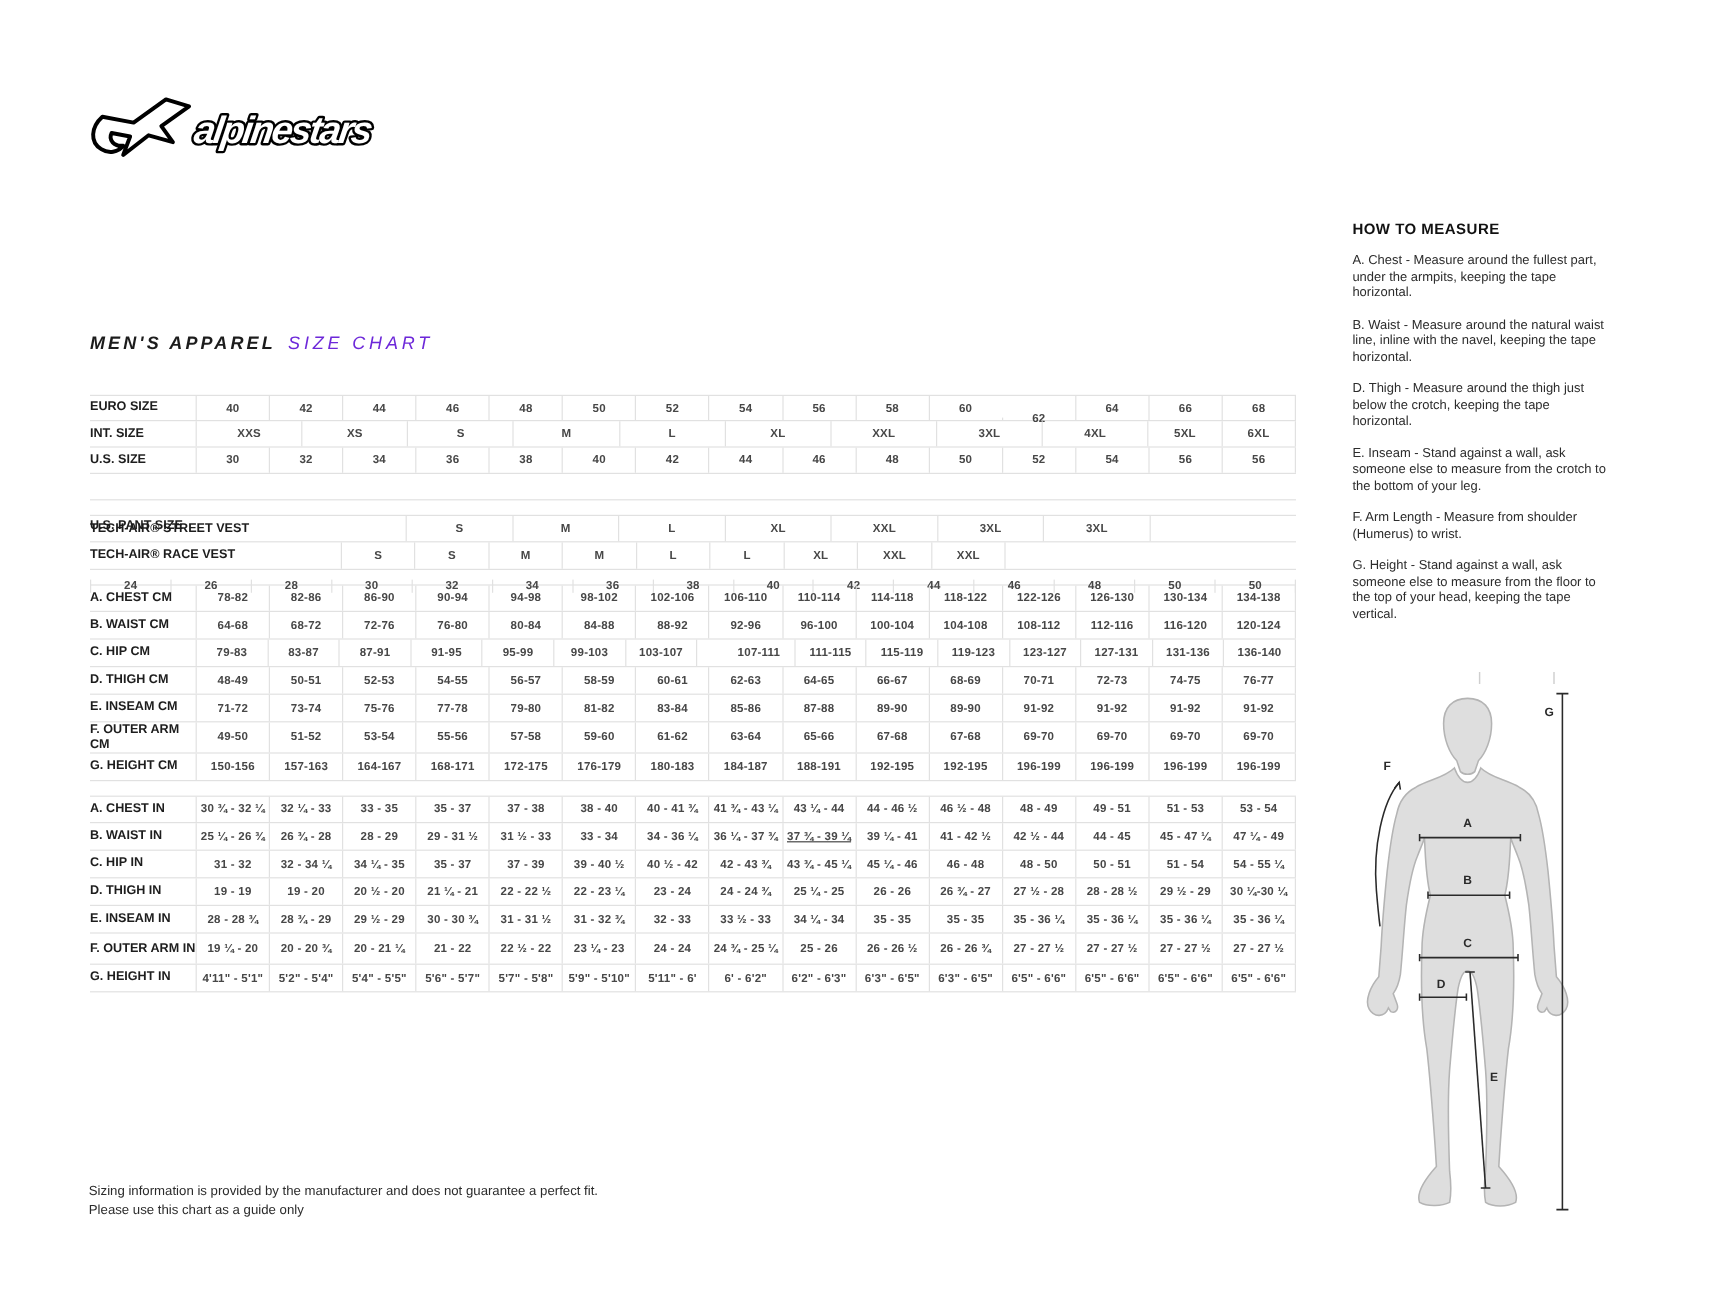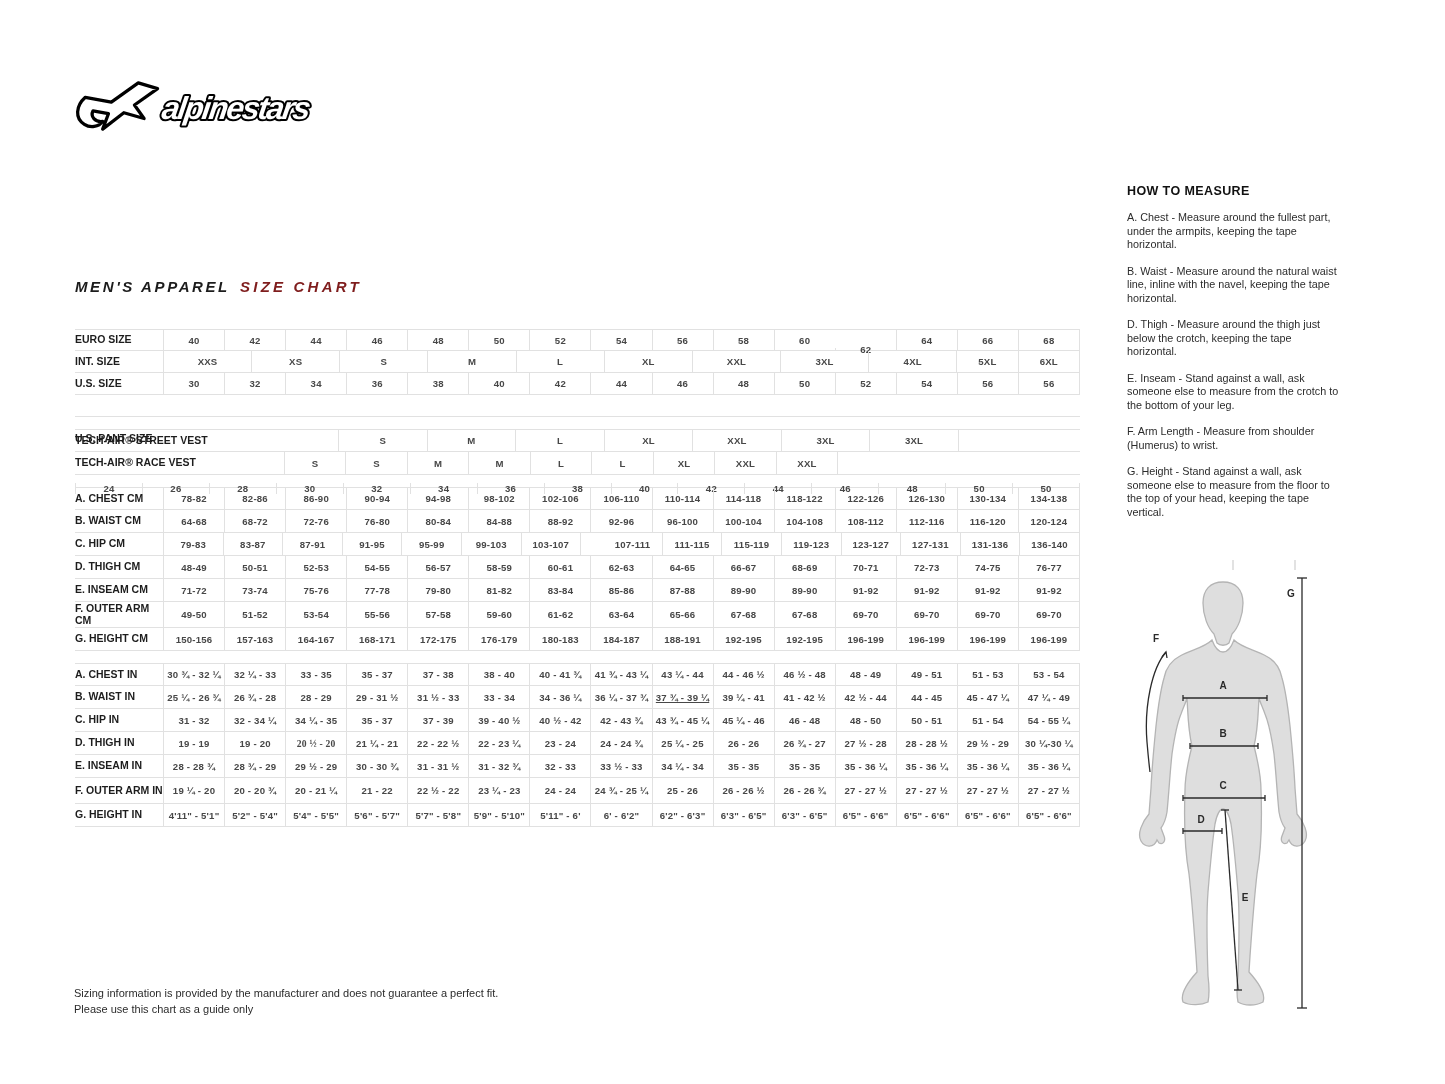--- a/index.html
+++ b/index.html
@@ -6,21 +6,21 @@
   html,body { background:#fff; }
   .page { position:relative; width:1445px; height:1084px; background:#fff; overflow:hidden;
           font-family:"Liberation Sans",sans-serif; color:#222; }
 
   
   .logo { position:absolute; left:72px; top:80px; width:252px; height:52px; }
 
   
   .title { position:absolute; left:75px; top:278px; font-style:italic; font-size:15px; white-space:nowrap; }
   .title .main { font-weight:bold; letter-spacing:2.6px; color:#1c1c1c; }
-  .title .sub  { font-weight:bold; letter-spacing:3.2px; color:#7f1d1d; margin-left:6px; }
+  .title .sub  { font-weight:normal; letter-spacing:3.2px; color:#6d28d9; margin-left:6px; }
 
   
   #size-table { position:absolute; left:75px; top:329px; width:1005px; }
   .tblock { margin-top:12px; }
   .tblock:first-child { margin-top:0; }
   .tblock .srow:first-child { border-top:1px solid #e1e1e1; }
   .srow { display:flex; height:23px; border-bottom:1px solid #e1e1e1; align-items:stretch; }
   .slabel { flex:0 0 88px; width:88px; display:flex; align-items:center;
             font-weight:bold; font-size:10.5px; line-height:1.08; color:#1d1d1d; }
   .slabel.nowrap { white-space:nowrap; overflow:visible; z-index:2; }
@@ -371,21 +371,21 @@
             <div class="scell bordered" style="flex-grow: 1;">50 - 51</div>
             <div class="scell bordered" style="flex-grow: 1;">51 - 54</div>
             <div class="scell bordered endcap" style="flex-grow: 1;">54 - 55 ¼</div>
           </div>
         </div>
         <div class="srow">
           <div class="slabel">D. THIGH IN</div>
           <div class="scells">
             <div class="scell bordered" style="flex-grow: 1;">19 - 19</div>
             <div class="scell bordered" style="flex-grow: 1;">19 - 20</div>
-            <div class="scell bordered" style="flex-grow: 1; font-family: Liberation Serif, serif;">20 ½ - 20</div>
+            <div class="scell bordered" style="flex-grow: 1;">20 ½ - 20</div>
             <div class="scell bordered" style="flex-grow: 1;">21 ¼ - 21</div>
             <div class="scell bordered" style="flex-grow: 1;">22 - 22 ½</div>
             <div class="scell bordered" style="flex-grow: 1;">22 - 23 ¼</div>
             <div class="scell bordered" style="flex-grow: 1;">23 - 24</div>
             <div class="scell bordered" style="flex-grow: 1;">24 - 24 ¾</div>
             <div class="scell bordered" style="flex-grow: 1;">25 ¼ - 25</div>
             <div class="scell bordered" style="flex-grow: 1;">26 - 26</div>
             <div class="scell bordered" style="flex-grow: 1;">26 ¾ - 27</div>
             <div class="scell bordered" style="flex-grow: 1;">27 ½ - 28</div>
             <div class="scell bordered" style="flex-grow: 1;">28 - 28 ½</div>

